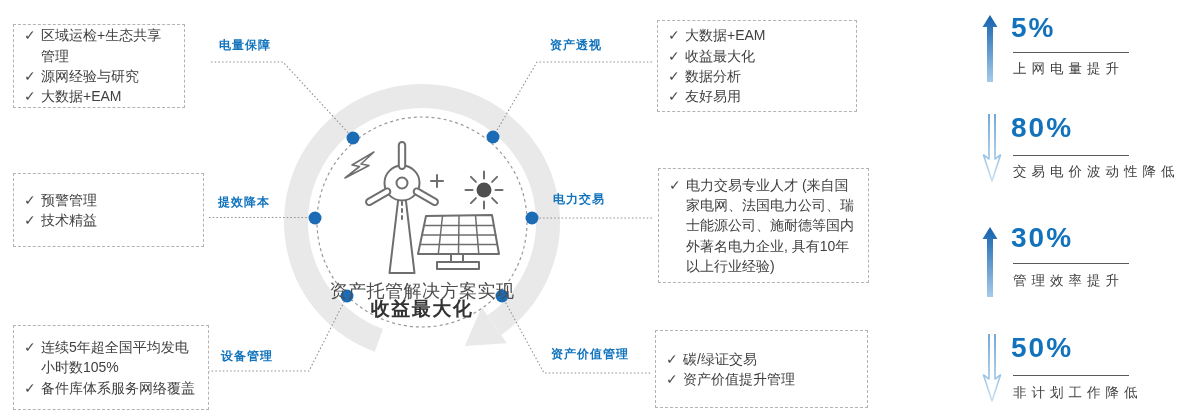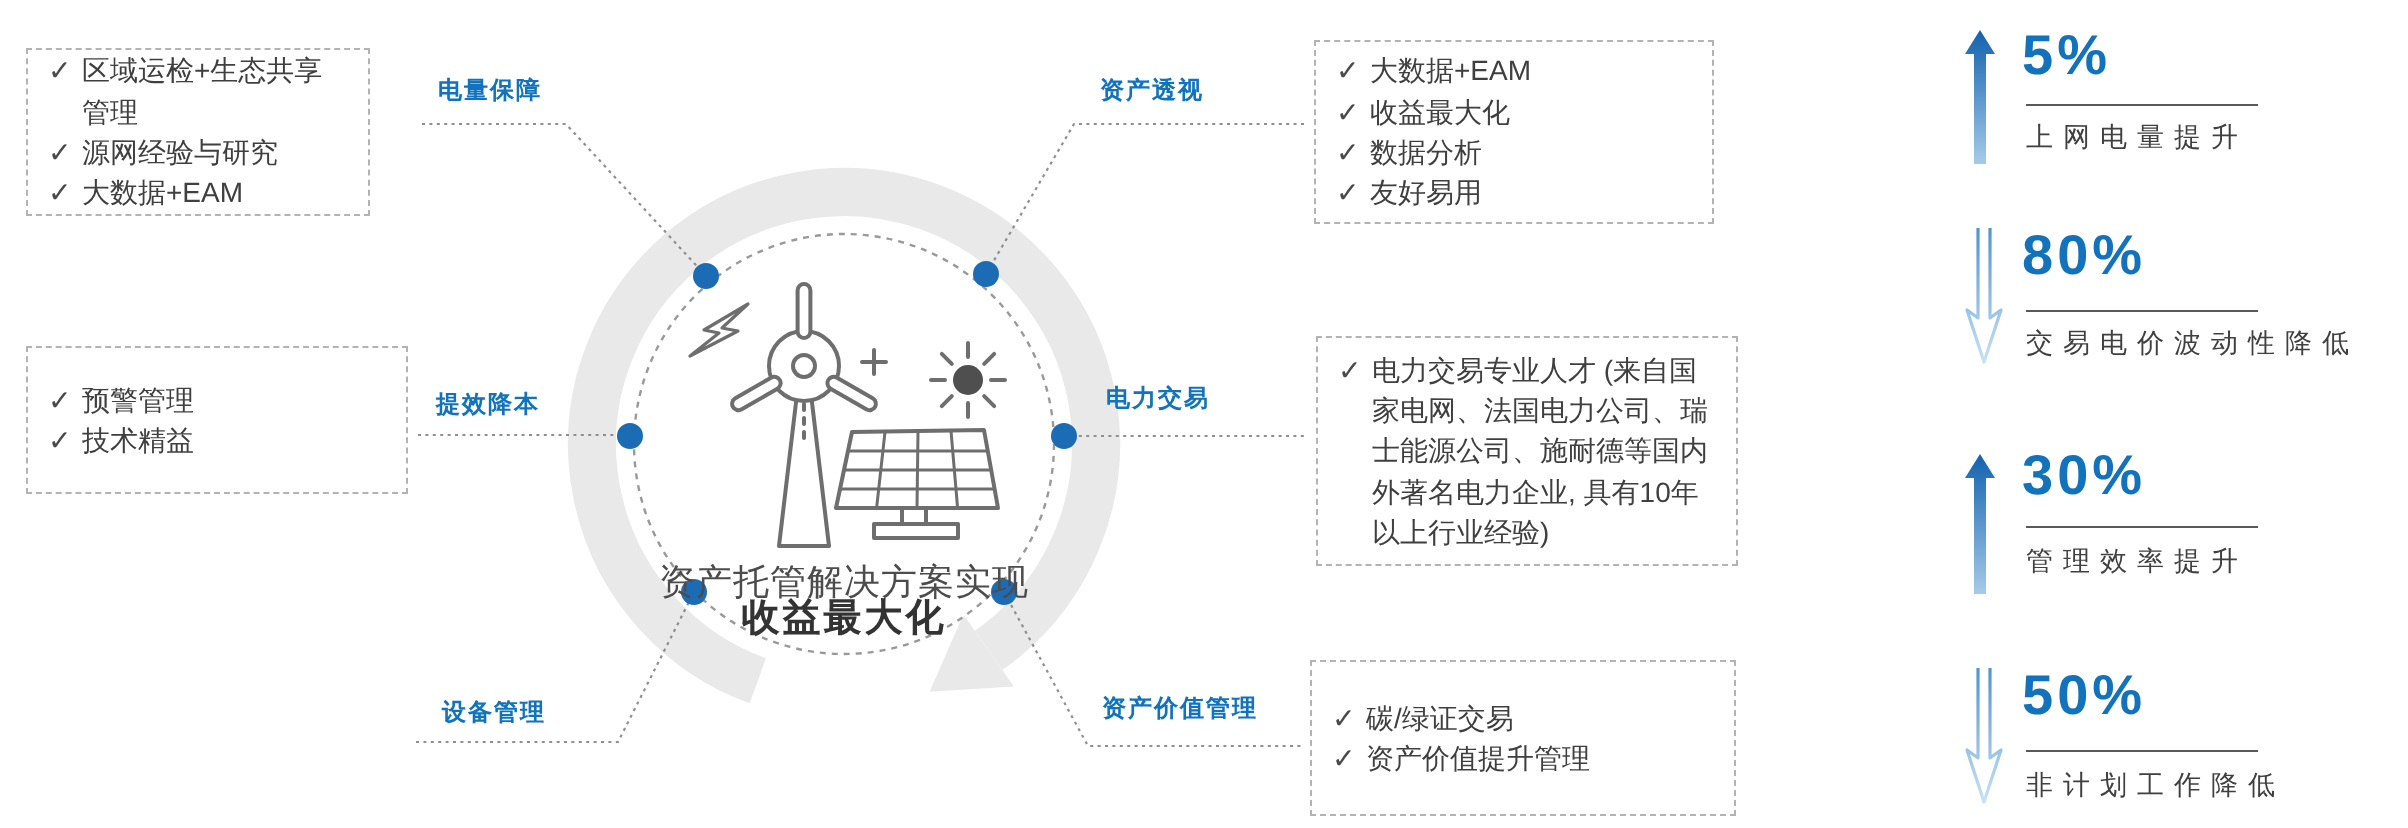--- a/index.html
+++ b/index.html
@@ -153,20 +153,33 @@
     <li>
           <span class="check"></span>
           <span class="item-text">预警管理</span>
         </li>
         <li>
           <span class="check"></span>
           <span class="item-text">技术精益</span>
         </li>
       </ul>
   </div>
+  <div class="sbox" style="left:13px;top:325px;width:196px;height:85px">
+    <ul>
+
+    <li>
+          <span class="check"></span>
+          <span class="item-text">连续5年超全国平均发电小时数105%</span>
+        </li>
+        <li>
+          <span class="check"></span>
+          <span class="item-text">备件库体系服务网络覆盖</span>
+        </li>
+      </ul>
+  </div>
   <div class="sbox" style="left:657px;top:20px;width:200px;height:92px">
     <ul>
 
     <li>
           <span class="check"></span>
           <span class="item-text">大数据+EAM</span>
         </li>
         <li>
           <span class="check"></span>
           <span class="item-text">收益最大化</span>

